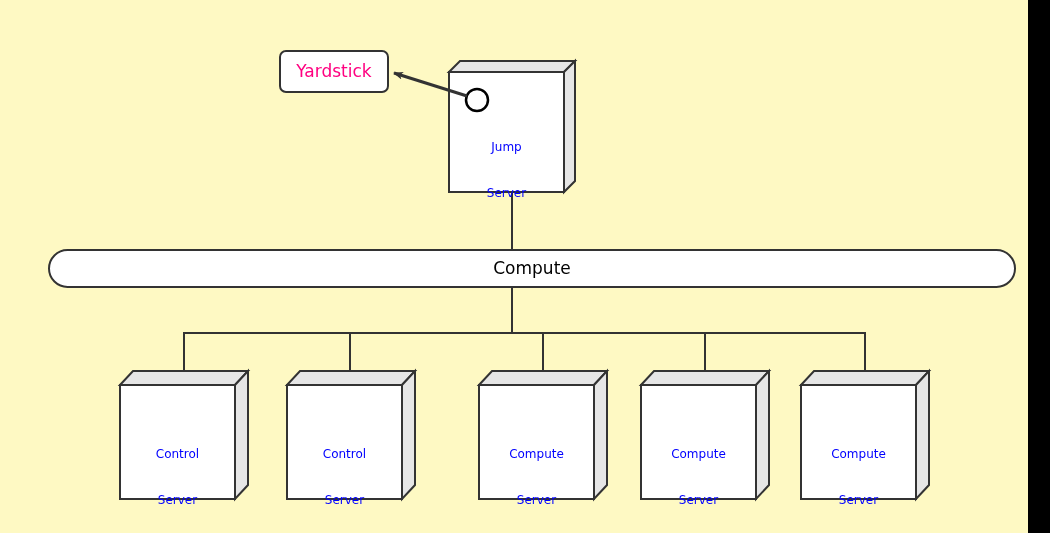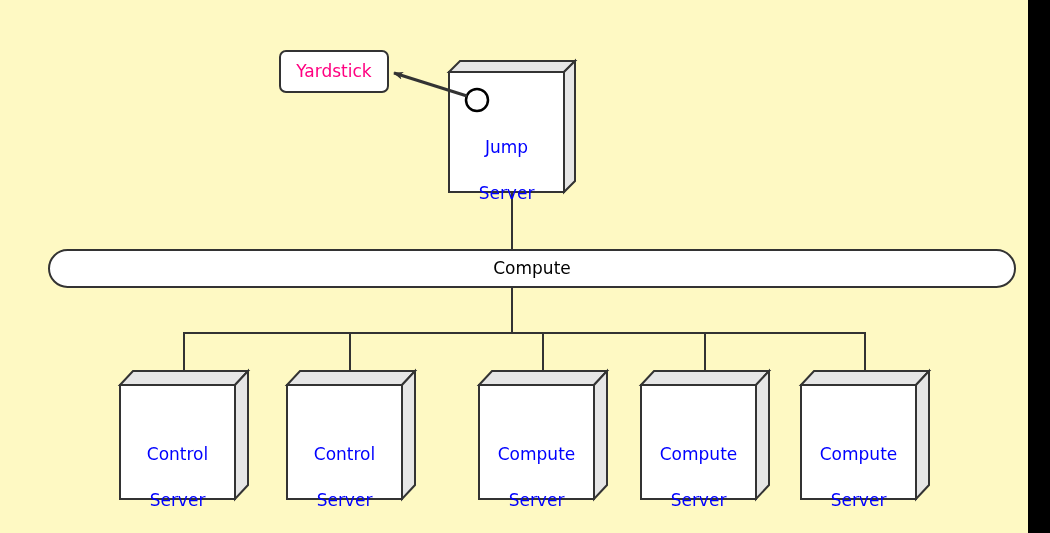--- a/index.html
+++ b/index.html
@@ -20,21 +20,21 @@
     left: 0;
     top: 0;
     width: 1050px;
     height: 533px;
   }
   .box-text {
     position: absolute;
     text-align: center;
     color: #0000ff;
     font-family: "DejaVu Sans", sans-serif;
-    font-size: 17px;
+    font-size: 12px;
     line-height: 23px;
     white-space: pre-line;
     pointer-events: none;
   }
   .network-text {
     position: absolute;
     text-align: center;
     color: #000000;
     font-family: "DejaVu Sans", sans-serif;
     font-size: 17px;

